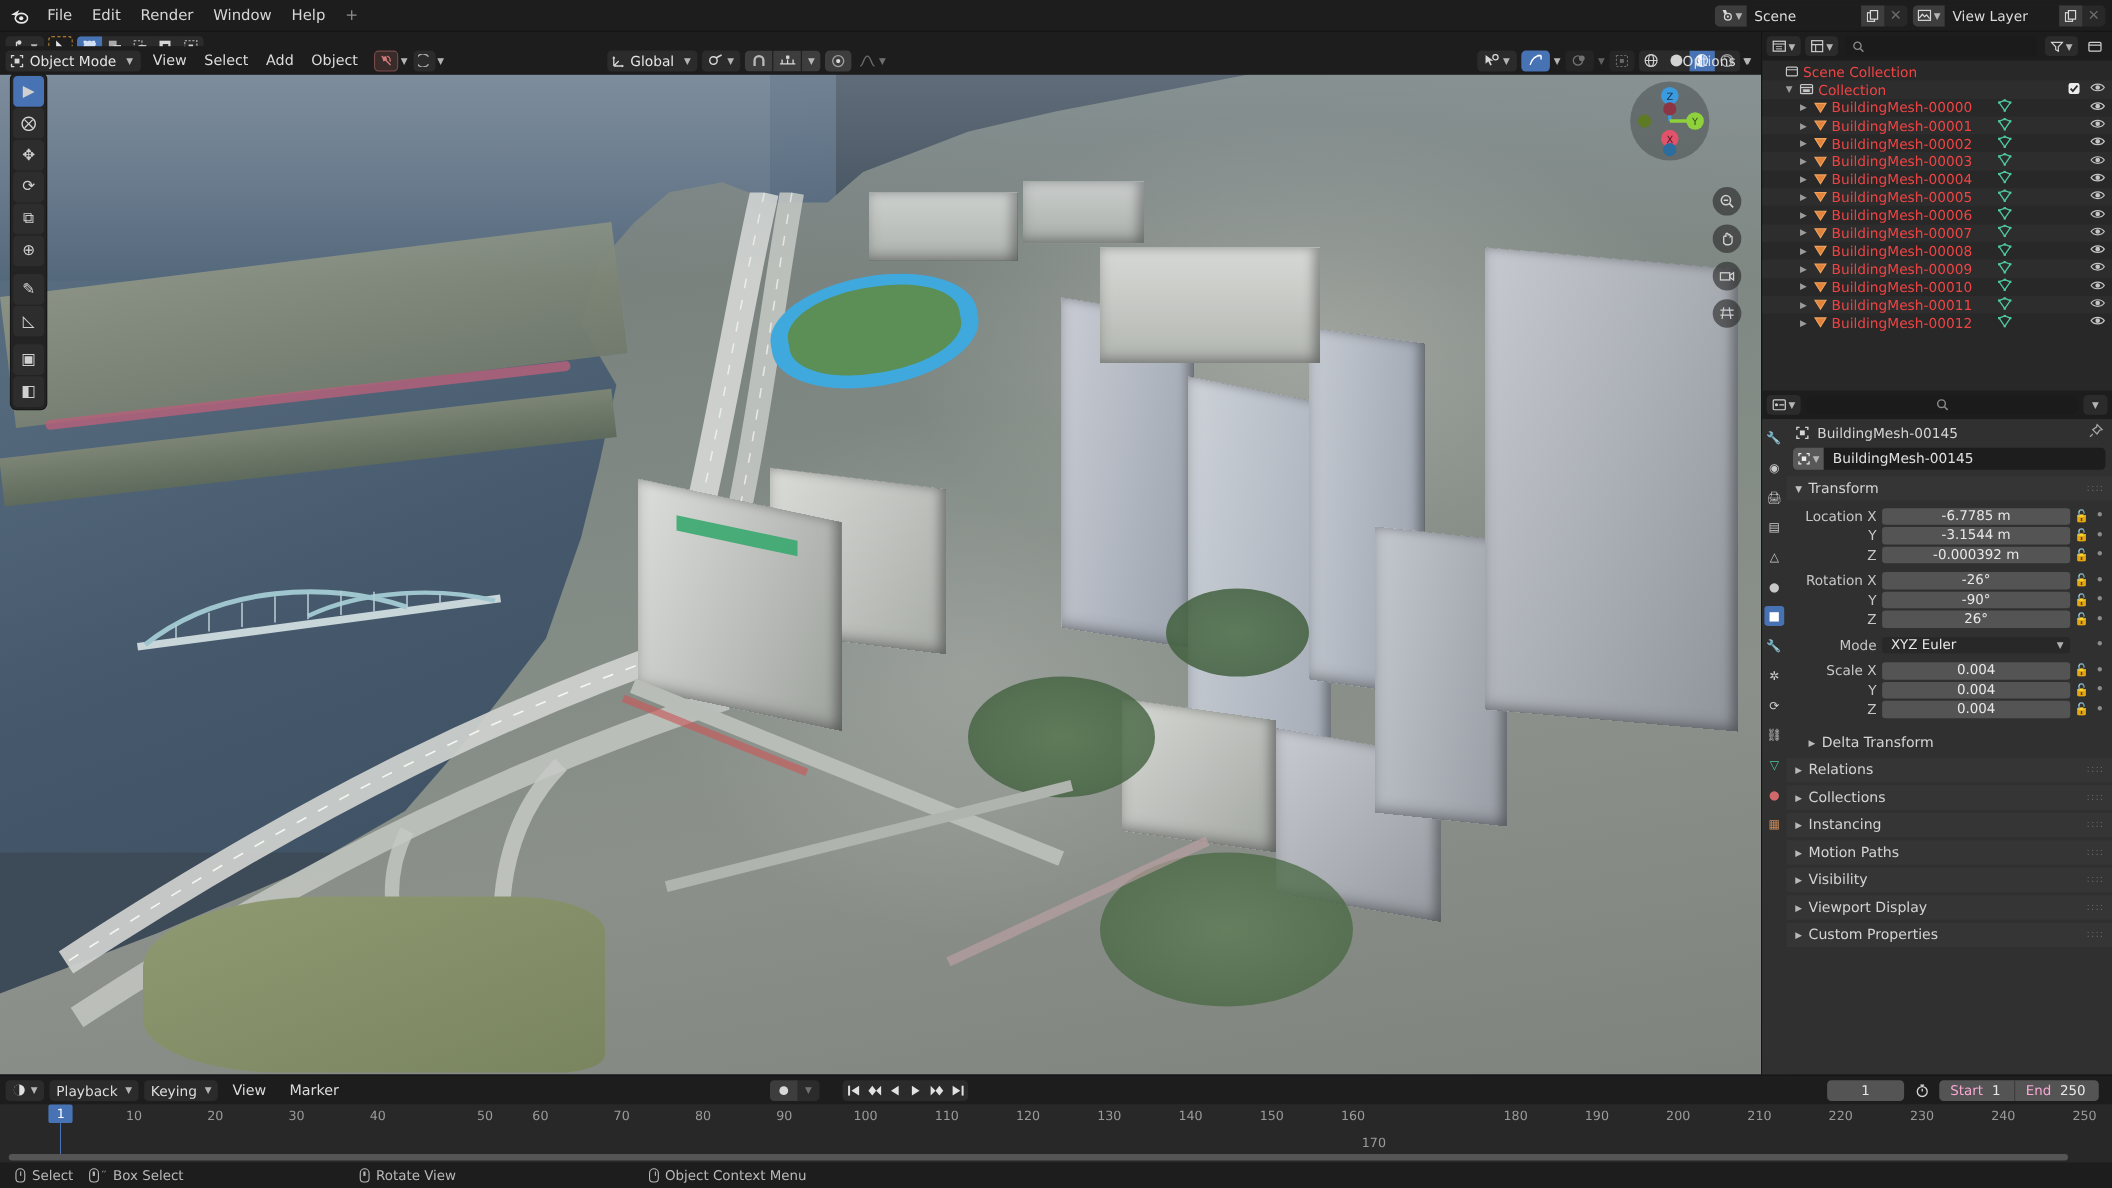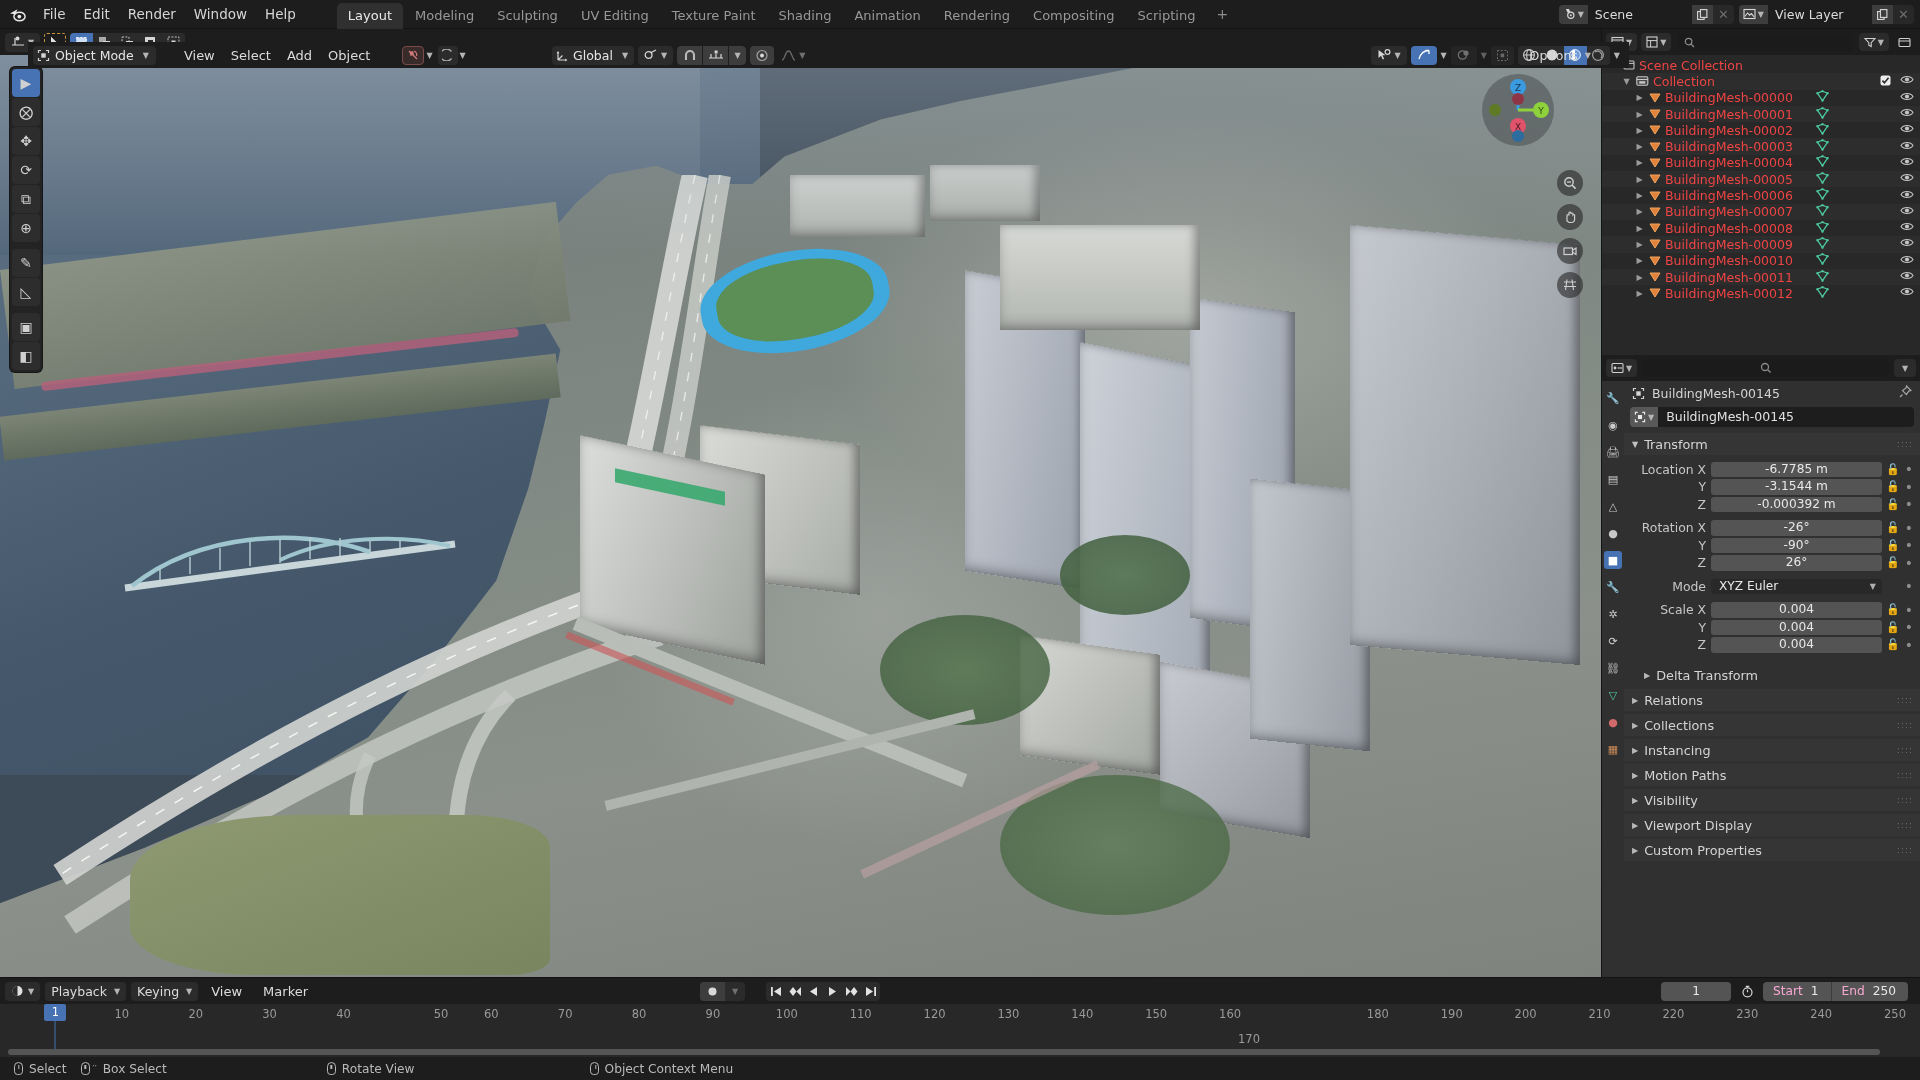--- a/index.html
+++ b/index.html
@@ -240,32 +240,20 @@
         <path d="M1 6.5 L8.5 2.2 L6.2 7.2 Z" fill="#e8e8e8"></path>
       </svg>
     </div>
     <div id="menu-list" style="display:flex;">
         <div class="menu-item">File</div>
         <div class="menu-item">Edit</div>
         <div class="menu-item">Render</div>
         <div class="menu-item">Window</div>
         <div class="menu-item">Help</div>
       </div>
-    <div class="ws-tabs" id="ws-tabs">
-        <div class="ws-tab active">Layout</div>
-        <div class="ws-tab">Modeling</div>
-        <div class="ws-tab">Sculpting</div>
-        <div class="ws-tab">UV Editing</div>
-        <div class="ws-tab">Texture Paint</div>
-        <div class="ws-tab">Shading</div>
-        <div class="ws-tab">Animation</div>
-        <div class="ws-tab">Rendering</div>
-        <div class="ws-tab">Compositing</div>
-        <div class="ws-tab">Scripting</div>
-      </div>
     <div class="ws-plus">+</div>
     <div class="topbar-right">
       <div class="id-block">
         <div class="id-icobtn">
           <svg width="13" height="12" viewBox="0 0 13 12">
               <path d="M3 1 L6 1 L7.4 4.5 L4.4 4.5 Z" fill="#d8d8d8"></path>
               <circle cx="7.8" cy="7.2" r="3.1" fill="none" stroke="#d8d8d8" stroke-width="1.2"></circle>
               <circle cx="7.8" cy="7.2" r="1" fill="#d8d8d8"></circle>
             </svg>
           <span class="caret">▼</span>
@@ -339,21 +327,21 @@
       <div class="seg">
           <svg width="13" height="13" viewBox="0 0 13 13">
             <rect x="1" y="1" width="11" height="11" fill="none" stroke="#bdbdbd" stroke-width="1" stroke-dasharray="2 1.4"></rect>
             <rect x="4.5" y="4.5" width="4" height="4" fill="#d5d5d5"></rect>
           </svg>
         </div>
     </div>
   </div>
 
   <div class="vp-header" style="top:55px;height:0;overflow:visible;z-index:5;">
-    <div style="position:absolute;top:-13px;left:0;width:1601px;height:26px;background:#1d1d1d;display:flex;align-items:center;padding:0 5px;gap:20px;margin-left:28px;">
+    <div style="position:absolute;top:-13px;left:0;width:1601px;height:26px;background:#1d1d1d;display:flex;align-items:center;padding:0 5px;gap:3px;">
       <div class="mode-btn">
         <svg width="13" height="13" viewBox="0 0 13 13">
             <path d="M1.5 4 L1.5 1.5 L4 1.5 M9 1.5 L11.5 1.5 L11.5 4 M11.5 9 L11.5 11.5 L9 11.5 M4 11.5 L1.5 11.5 L1.5 9" fill="none" stroke="#d6d6d6" stroke-width="1.2"></path>
             <rect x="4.3" y="4.3" width="4.4" height="4.4" fill="#d6d6d6"></rect>
           </svg>
         <span>Object Mode</span>
         <span class="caret" style="margin-left:4px;">▼</span>
       </div>
       <div id="vp-menus" style="display:flex;align-items:center;">
           <div class="mtext">View</div>

